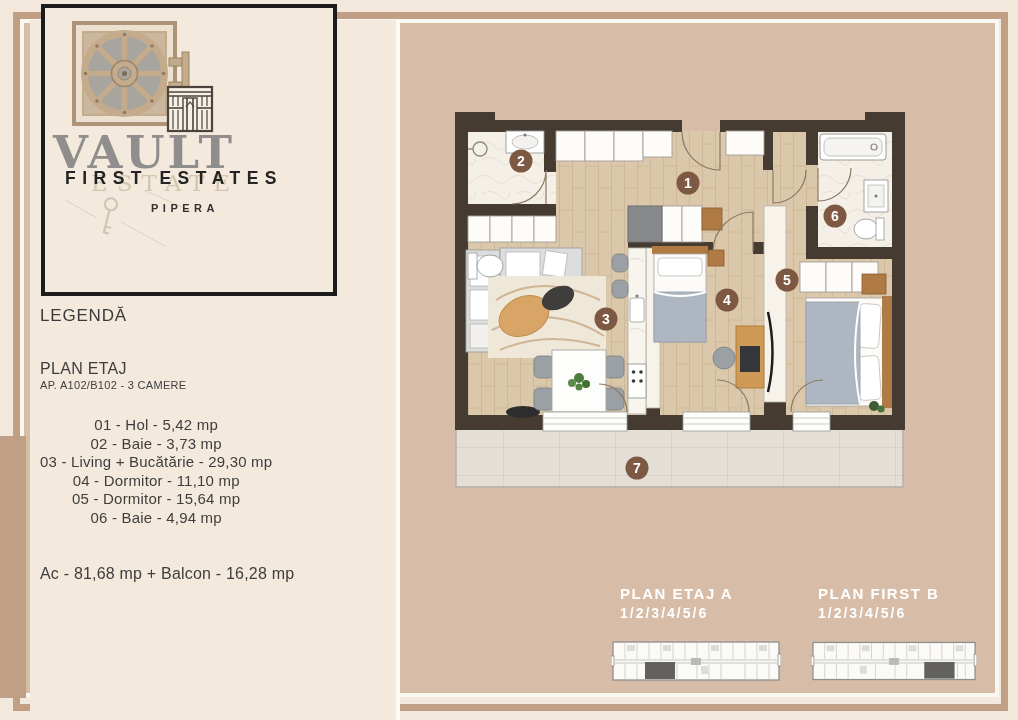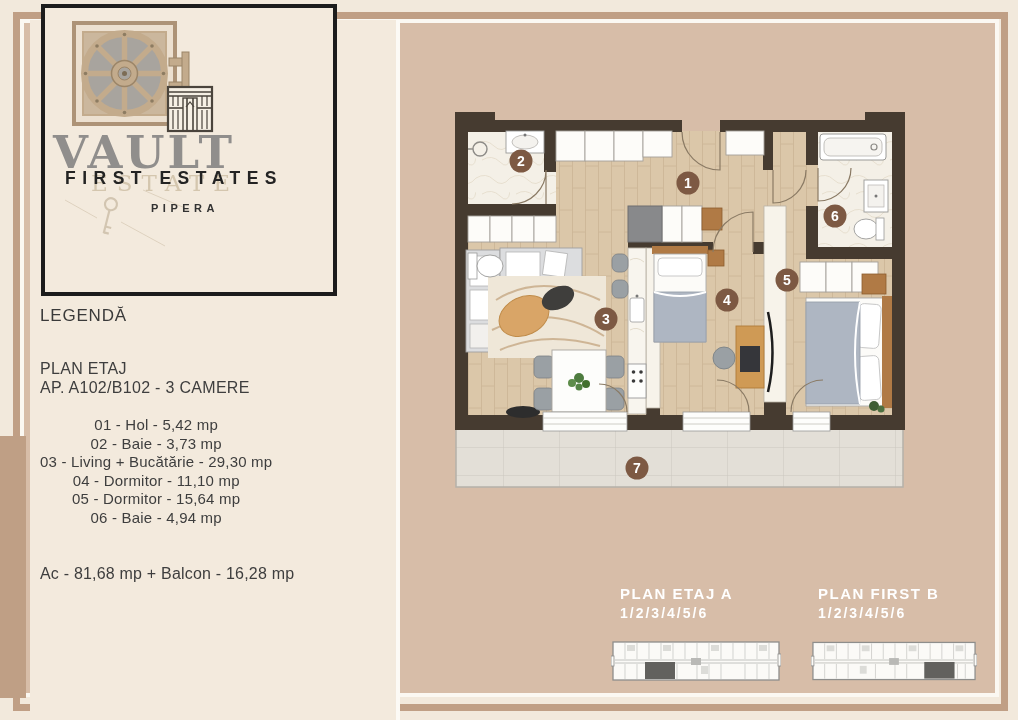--- a/index.html
+++ b/index.html
@@ -12,21 +12,21 @@
   .card { position:absolute; left:24px; top:23px; width:971px; height:670px;
           background:#d7bda8; box-shadow:0 0 0 4px #fbf8f2; }
   .left-bottom-strip { position:absolute; left:0; top:436px; width:26px; height:262px; background:#bf9f85; }
   .panel-shadow { position:absolute; left:341px; top:23px; width:12px; height:670px; background:#c0a188; }
 
   
   .legend-panel { position:absolute; left:30px; top:20px; width:370px; height:700px;
                   background:#f3eadd; border-right:4px solid #fcfaf5; color:#3e3e3e; }
   .legend-title { position:absolute; left:10px; top:286px; font-size:17px; letter-spacing:.8px; color:#3a3a3a; }
   .legend-plan-heading { position:absolute; left:10px; top:340px; font-size:16px; letter-spacing:.3px; }
-  .legend-apartment { position:absolute; left:10px; top:359px; font-size:16px; letter-spacing:.3px; }
+  .legend-apartment { position:absolute; left:10px; top:359px; font-size:11px; letter-spacing:.3px; }
   .legend-rooms { position:absolute; left:10px; top:396px; list-style:none;text-align:center; }
   .legend-rooms li { font-size:15px; line-height:18.6px; letter-spacing:.2px; white-space:nowrap; }
   .legend-totals { position:absolute; left:10px; top:544px; }
   .legend-totals div { font-size:16px; line-height:19.5px; letter-spacing:.2px; white-space:nowrap; }
 
   
   .logo-box { position:absolute; left:41px; top:4px; width:296px; height:292px;
               background:#f3eadd; border:4px solid #1c1c1c; }
   .logo-box svg { display:block; }
 

